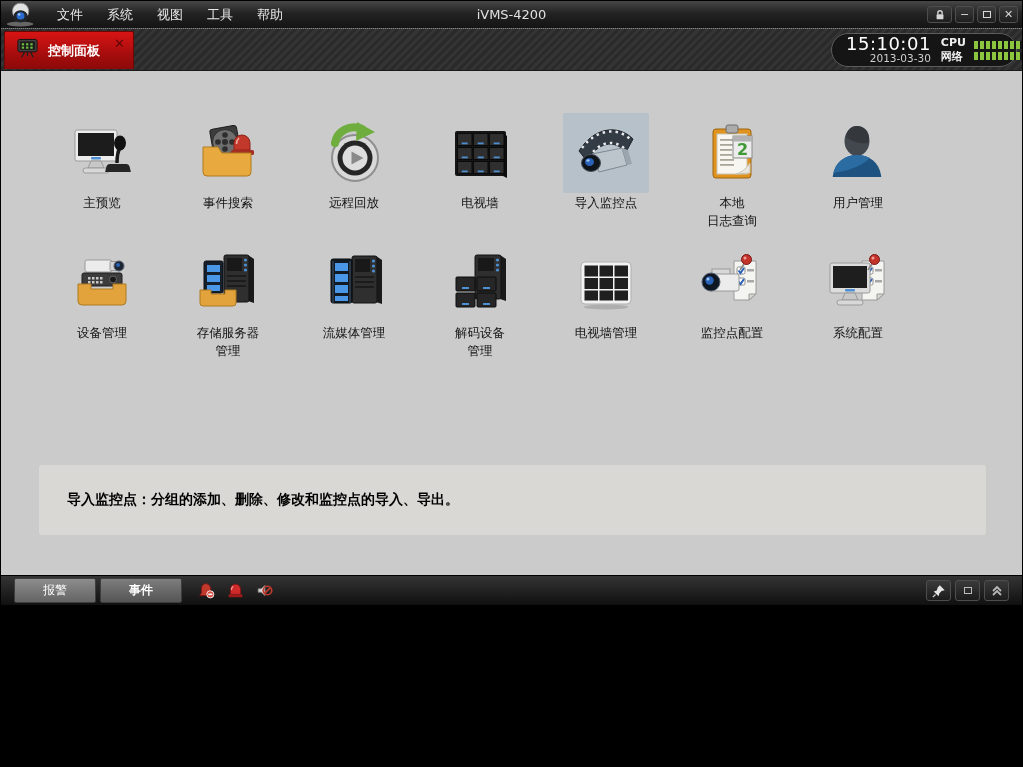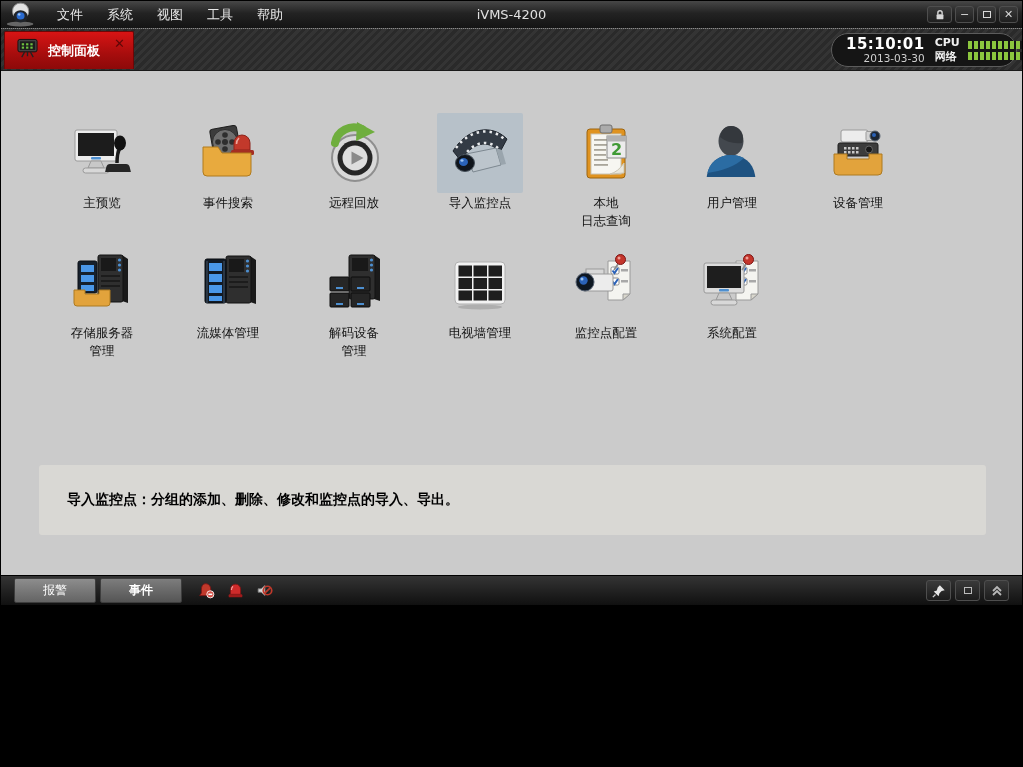--- a/index.html
+++ b/index.html
@@ -19,21 +19,21 @@
   .restore-glyph { width:8px; height:7px; border:1.5px solid #d8d8d8; display:block; }
 
   
   .tabbar { height:42px; flex:0 0 42px; background:repeating-linear-gradient(135deg,#343434 0 3px,#2a2a2a 3px 6px); position:relative; border-bottom:1px solid #1a1a1a; display:flex; }
   .tab { margin:2px 0 0 3px; width:130px; height:38px; background:linear-gradient(#d81414,#a60d0d 60%,#8d0909); border:1px solid #6e0606; border-bottom:none; display:flex; align-items:center; position:relative; border-radius:2px 2px 0 0; }
   .tab-icon { margin-left:12px; }
   .tab-label { color:#fff; font-size:13px; font-weight:bold; margin-left:10px; }
   .tab-close { position:absolute; right:8px; top:5px; color:#5e0707; font-size:13px; font-weight:bold; line-height:1; }
   .status-pill { position:absolute; right:5px; top:4px; width:186px; height:34px; background:#151515; border:1px solid #5c5c5c; border-radius:17px; display:flex; align-items:center; padding:0 10px 0 14px; }
   .clock-col { text-align:right; margin-right:10px; }
-  .clock-time { color:#fff; font-size:15px; font-weight:bold; line-height:16px; letter-spacing:.5px; }
+  .clock-time { color:#fff; font-size:18px; font-weight:normal; line-height:16px; letter-spacing:.5px; }
   .clock-date { color:#cfcfcf; font-size:10.5px; line-height:12px; }
   .meter-labels { margin-right:8px; }
   .meter-label { color:#f0f0f0; font-size:11px; font-weight:bold; line-height:14px; }
   .meter-bars .bar { width:58px; height:8px; margin:3px 0; background:repeating-linear-gradient(90deg,#8cc63e 0 4px,#151515 4px 6px); }
 
   
   .main { flex:1 1 auto; background:#cbcbcb; position:relative; }
   .grid { position:absolute; left:38px; top:42px; width:882px; display:grid; grid-template-columns:repeat(7,126px); grid-auto-rows:130px; }
   .cell { display:flex; flex-direction:column; align-items:center; cursor:pointer; }
   .icon-wrap { width:86px; height:80px; display:flex; align-items:center; justify-content:center; border-radius:2px; }
@@ -176,20 +176,45 @@
             <circle cx="33" cy="37" r="12.5" fill="#dedede"></circle>
             <path d="M29.5 30.5 l12 6.5 -12 6.5 z" fill="#8a8a8a"></path>
             <path d="M13 22 C15 10 28 3 40 8" stroke="#6fae3e" stroke-width="8" fill="none" stroke-linecap="round"></path>
             <path d="M35 1 L53 11 L34 20 Z" fill="#6fae3e"></path>
           </svg>
         </div>
         <div class="cap">远程回放</div>
         <div class="cap"></div>
       </div>
 
+      <div class="cell">
+        <div class="icon-wrap">
+          <svg viewBox="0 0 64 64">
+            <defs>
+              <g id="twc">
+                  <rect width="14.5" height="12" fill="#2f2f2f" stroke="#0a0a0a"></rect>
+                  <rect x="4.2" y="9" width="6" height="1.8" fill="#4d8fd0"></rect>
+                </g>
+            </defs>
+            <rect x="7" y="10" width="51" height="45" rx="2" fill="#151515"></rect>
+            <path d="M55 12 l4 3 v42 l-4 -2 z" fill="#0c0c0c"></path>
+            <use href="#twc" x="9.5" y="12.5"></use>
+              <use href="#twc" x="25.5" y="12.5"></use>
+              <use href="#twc" x="41.5" y="12.5"></use>
+            <use href="#twc" x="9.5" y="26.5"></use>
+              <use href="#twc" x="25.5" y="26.5"></use>
+              <use href="#twc" x="41.5" y="26.5"></use>
+            <use href="#twc" x="9.5" y="40.5"></use>
+              <use href="#twc" x="25.5" y="40.5"></use>
+              <use href="#twc" x="41.5" y="40.5"></use>
+          </svg>
+        </div>
+        <div class="cap">电视墙</div>
+        <div class="cap"></div>
+      </div>
 
       <div class="cell selected">
         <div class="icon-wrap">
           <svg viewBox="0 0 64 64">
             <path d="M5 30 C20 6 44 3 59 18 L52 31 C40 18 24 21 13 40 Z" fill="#333b45" stroke="#1d232b"></path>
             <path d="M8 27 C22 8 44 6 56 18" stroke="#e8eaec" stroke-width="2.5" stroke-dasharray="2.5 4" fill="none"></path>
             <path d="M15 36 C26 20 40 18 51 28" stroke="#e8eaec" stroke-width="2.5" stroke-dasharray="2.5 4" fill="none"></path>
             <path d="M18 33 L48 27 L53 44 L25 51 Z" fill="#bcc5cc" stroke="#7d8890"></path>
             <path d="M48 27 l6 2 4 14 -5 1 z" fill="#9aa5ad"></path>
             <ellipse cx="17" cy="42" rx="9.5" ry="8.5" fill="#10151c" stroke="#454f59"></ellipse>

